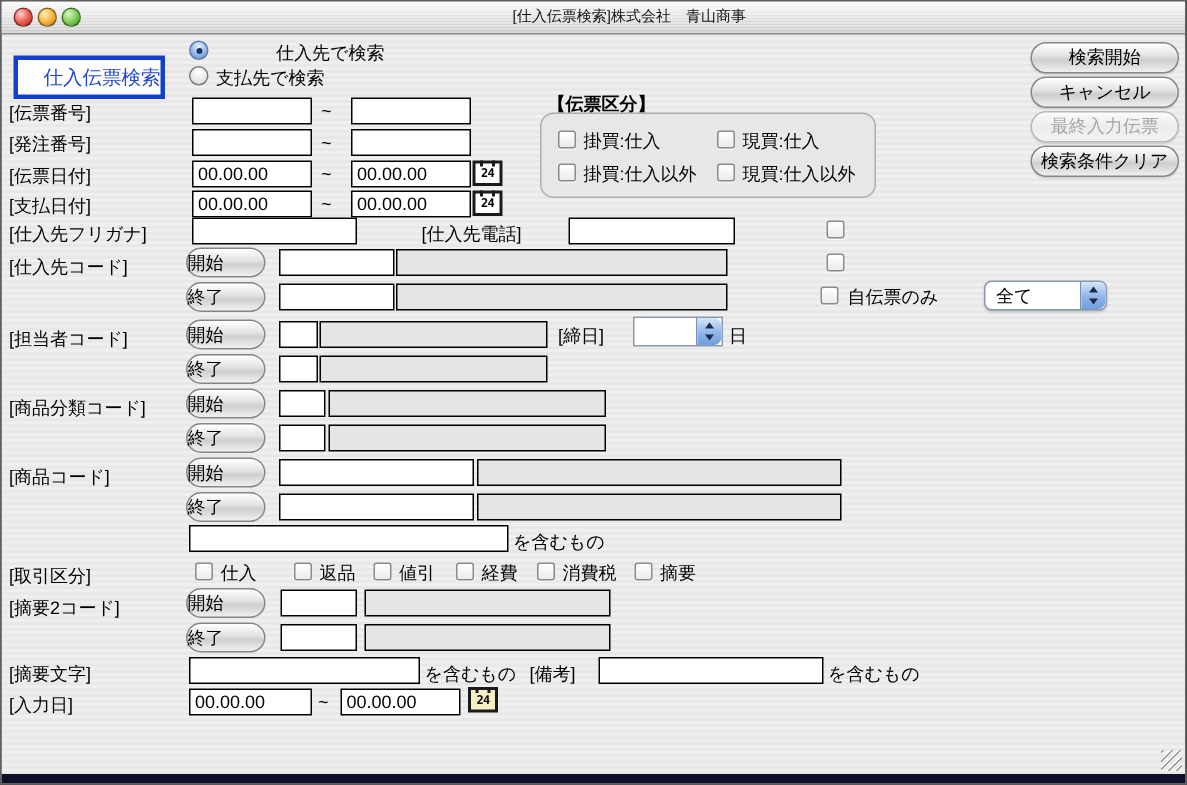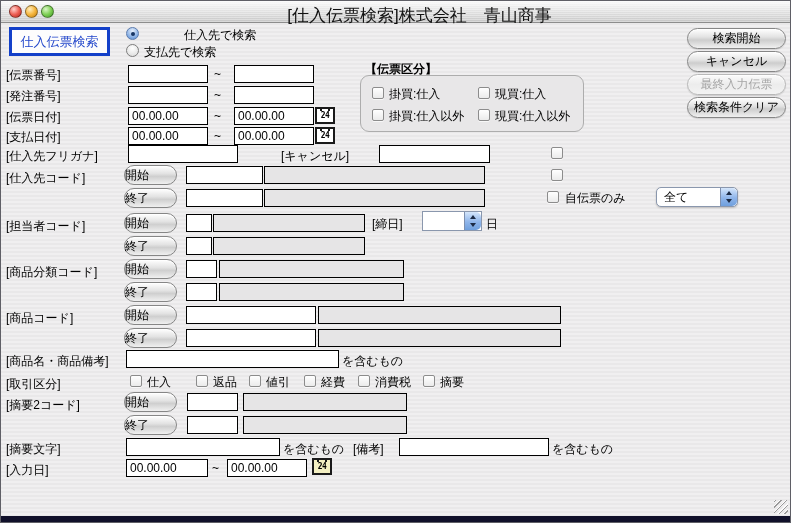--- a/index.html
+++ b/index.html
@@ -12,21 +12,21 @@
   #titlebar{
     position:absolute;left:0;top:0;width:100%;height:21px;
     background:repeating-linear-gradient(180deg,rgba(255,255,255,.35) 0 1px,rgba(0,0,0,0) 1px 2px),
                linear-gradient(180deg,#fafafa,#d2d2d2 80%,#c4c4c4);
     border-bottom:1px solid #8d8d8d;
   }
   .tl{position:absolute;top:4px;width:13px;height:13px;border-radius:50%;border:1px solid rgba(0,0,0,.4);box-sizing:border-box;}
   .tl.red{left:8px;background:radial-gradient(circle at 35% 30%,#ffd0cb,#ee6055 50%,#aa2318);}
   .tl.yellow{left:24px;background:radial-gradient(circle at 35% 30%,#ffeec0,#f6b73f 50%,#bf7d0e);}
   .tl.green{left:40px;background:radial-gradient(circle at 35% 30%,#d9f6c5,#7fd055 50%,#3d9523);}
-  #title-text{position:absolute;left:0;right:0;top:3px;text-align:center;font-size:17px;color:#111;margin-left:48px;}
+  #title-text{position:absolute;left:0;right:0;top:3px;text-align:center;font-size:10px;color:#111;margin-left:48px;}
   
   .lbl{position:absolute;font-size:12px;color:#000;white-space:nowrap;}
   .b{font-weight:bold;}
   .fld{
     position:absolute;height:18px;box-sizing:border-box;border:1px solid #000;
     background:#fff;font-size:12px;font-family:inherit;padding:0 3px;color:#000;
   }
   input.fld{outline:none;}
   .fld.gray{background:#e6e5e6;}
   .tilde{position:absolute;font-size:12px;color:#000;}
@@ -40,23 +40,23 @@
   
   .aqua-btn{
     position:absolute;left:686px;width:99px;height:21px;box-sizing:border-box;border:1px solid #868686;border-radius:11px;
     background:linear-gradient(180deg,#ffffff,#e3e3e3 42%,#cdcdcd 58%,#f0f0f0);
     box-shadow:inset 0 1px 1px rgba(255,255,255,.9),0 1px 1px rgba(0,0,0,.12);
     font-size:12px;text-align:center;line-height:19px;color:#000;
   }
   .aqua-btn.disabled{color:#a5a5a5;border-color:#b8b8b8;background:linear-gradient(180deg,#fbfbfb,#ececec 50%,#f3f3f3);}
   
   #badge{
-    position:absolute;left:8px;top:26px;width:101px;height:29px;box-sizing:border-box;
+    position:absolute;left:8px;top:36px;width:101px;height:29px;box-sizing:border-box;
     border:3px solid #1340c9;background:#fdfdfd;color:#2347cb;
-    font-size:13px;text-align:center;line-height:23px;
+    font-size:13px;text-align:right;line-height:23px;
   }
   
   .radio{position:absolute;width:13px;height:13px;border-radius:50%;box-sizing:border-box;border:1px solid #7d7d7d;
     background:radial-gradient(circle at 50% 30%,#ffffff,#d9d9d9);}
   .radio.sel{border:1px solid #5d7cae;background:radial-gradient(circle at 50% 28%,#e8f1fd,#7fa9e2 70%,#5c8cc9);}
   .radio.sel::after{content:'';position:absolute;left:3.5px;top:3.5px;width:4px;height:4px;border-radius:50%;background:#173564;}
   
   .cb{position:absolute;width:12px;height:12px;box-sizing:border-box;border:1px solid #8c8c8c;border-radius:2px;
     background:linear-gradient(180deg,#ffffff,#ebebeb);box-shadow:0 1px 0 rgba(255,255,255,.7);}
   
@@ -139,21 +139,21 @@
   <span class="lbl" style="left:388px;top:85px;">掛買:仕入</span>
   <div class="cb" style="left:477px;top:86px;"></div>
   <span class="lbl" style="left:494px;top:85px;">現買:仕入</span>
   <div class="cb" style="left:371px;top:108px;"></div>
   <span class="lbl" style="left:388px;top:107px;">掛買:仕入以外</span>
   <div class="cb" style="left:477px;top:108px;"></div>
   <span class="lbl" style="left:494px;top:107px;">現買:仕入以外</span>
 
   <span class="lbl" style="left:5px;top:147px;">[仕入先フリガナ]</span>
   <input class="fld" style="left: 127px; top: 144px; width: 110px;" value="">
-  <span class="lbl" style="left:280px;top:147px;">[キャンセル]</span>
+  <span class="lbl" style="left:280px;top:147px;">[仕入先電話]</span>
   <input class="fld" style="left: 378px; top: 144px; width: 111px;" value="">
 
   <div class="cb" style="left:550px;top:146px;"></div>
   <div class="cb" style="left:550px;top:168px;"></div>
   <div class="cb" style="left:546px;top:190px;"></div>
   <span class="lbl" style="left:564px;top:189px;">自伝票のみ</span>
   <div class="dropdown">
     <span>全て</span>
     <span class="stepper"></span>
   </div>
@@ -188,21 +188,20 @@
   <div class="fld gray" style="left:218px;top:282px;width:185px;"></div>
 
   <span class="lbl" style="left:5px;top:309px;">[商品コード]</span>
   <div class="pill" style="left:123px;top:304px;">開始</div>
   <input class="fld" style="left: 185px; top: 305px; width: 130px;">
   <div class="fld gray" style="left:317px;top:305px;width:243px;"></div>
   <div class="pill" style="left:123px;top:327px;">終了</div>
   <input class="fld" style="left: 185px; top: 328px; width: 130px;">
   <div class="fld gray" style="left:317px;top:328px;width:243px;"></div>
 
-  <span class="lbl" style="left:5px;top:352px;">[商品名・商品備考]</span>
   <input class="fld" style="left: 125px; top: 349px; width: 213px;" value="">
   <span class="lbl" style="left:341px;top:352px;">を含むもの</span>
 
   <span class="lbl" style="left:5px;top:375px;">[取引区分]</span>
   <div class="cb" style="left:129px;top:374px;"></div>
   <span class="lbl" style="left:146px;top:373px;">仕入</span>
   <div class="cb" style="left:195px;top:374px;"></div>
   <span class="lbl" style="left:212px;top:373px;">返品</span>
   <div class="cb" style="left:248px;top:374px;"></div>
   <span class="lbl" style="left:265px;top:373px;">値引</span>

